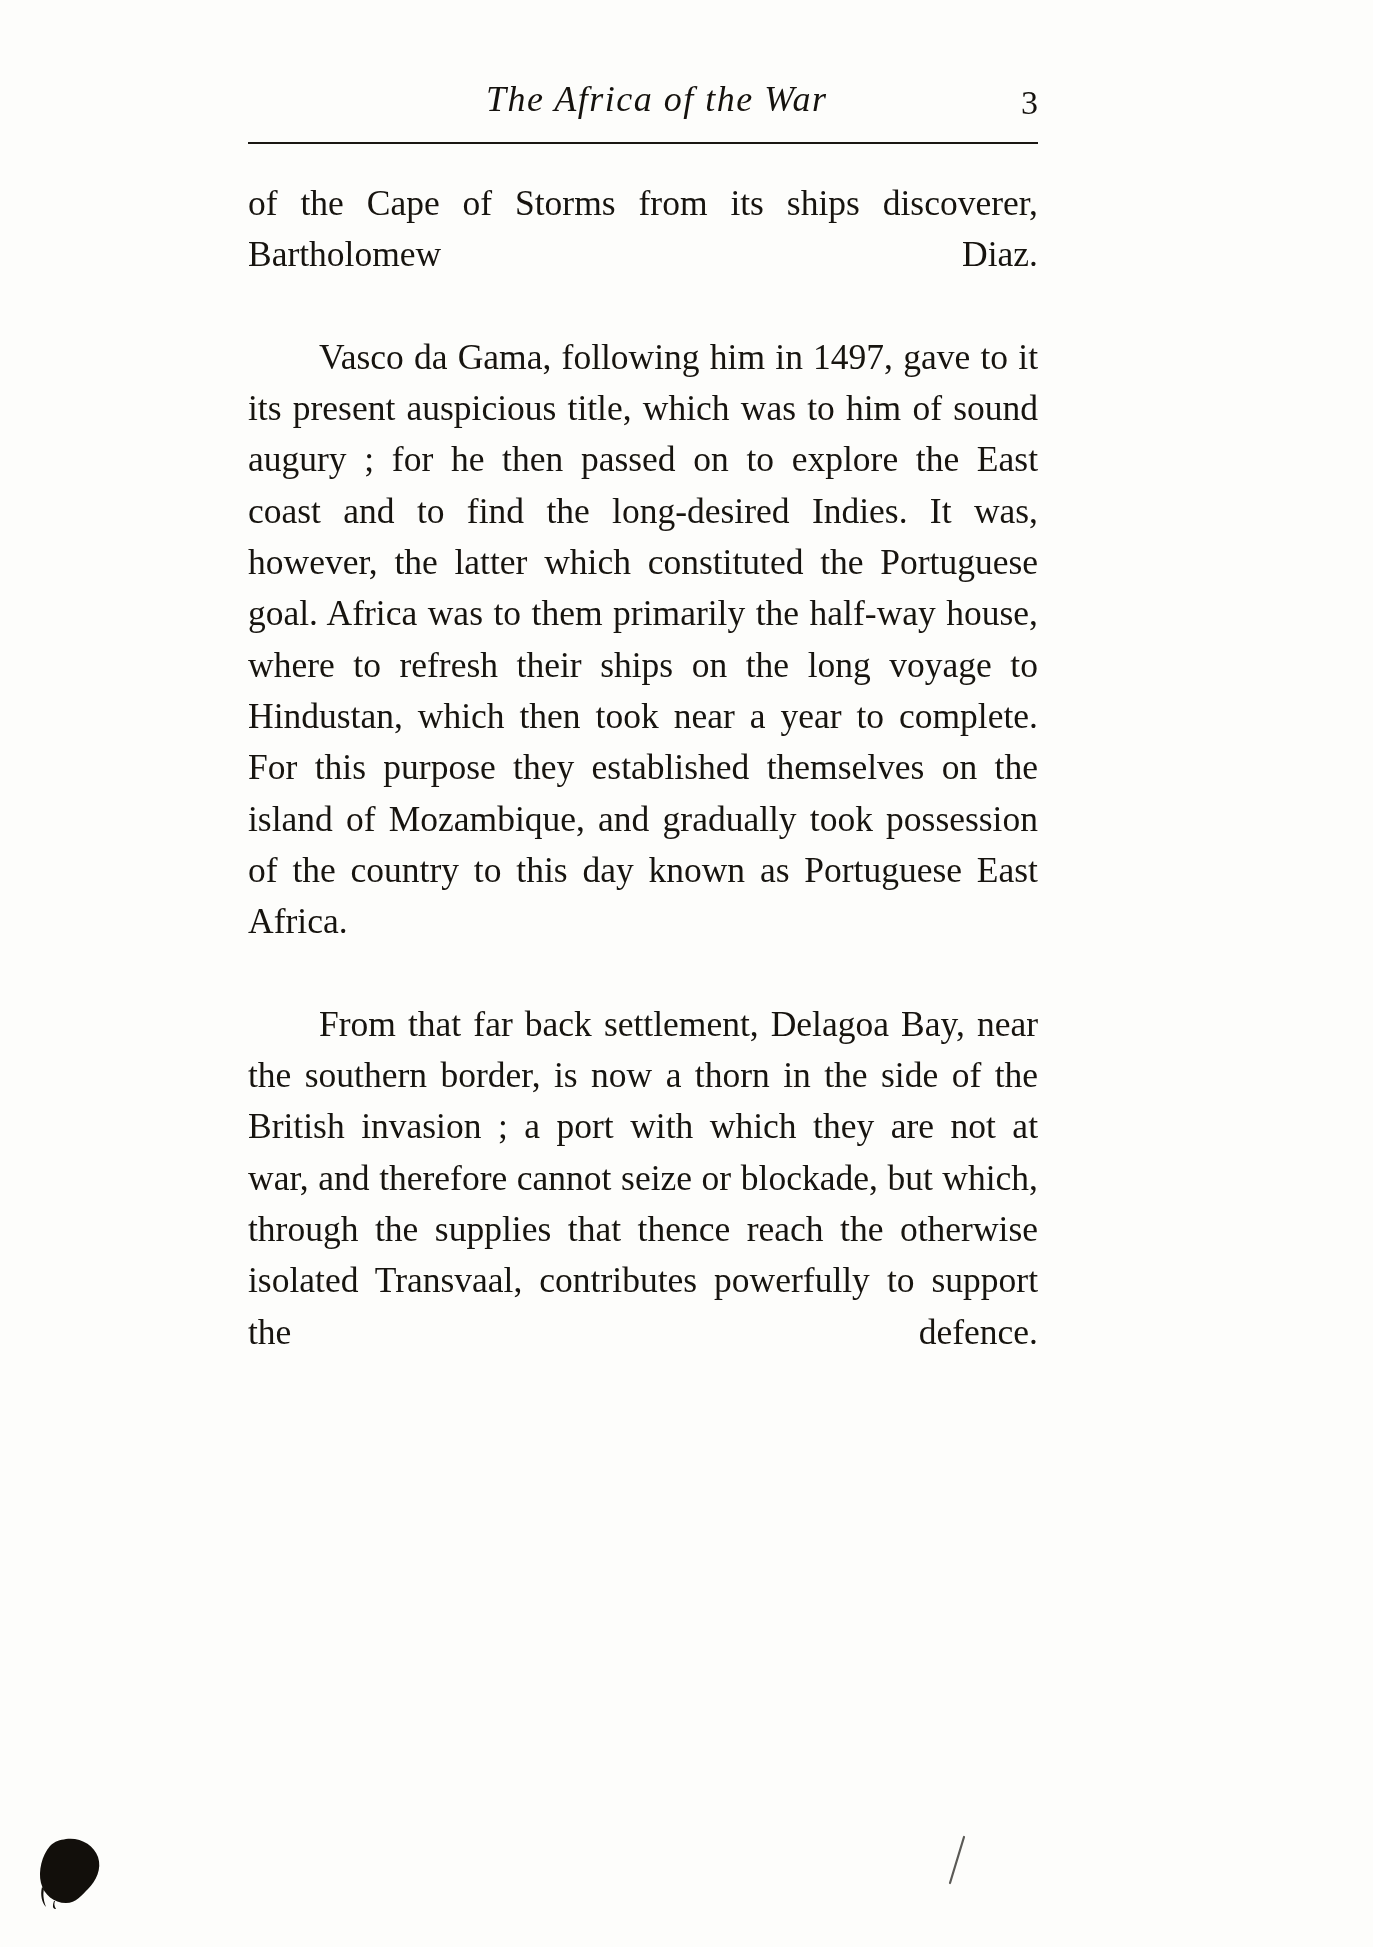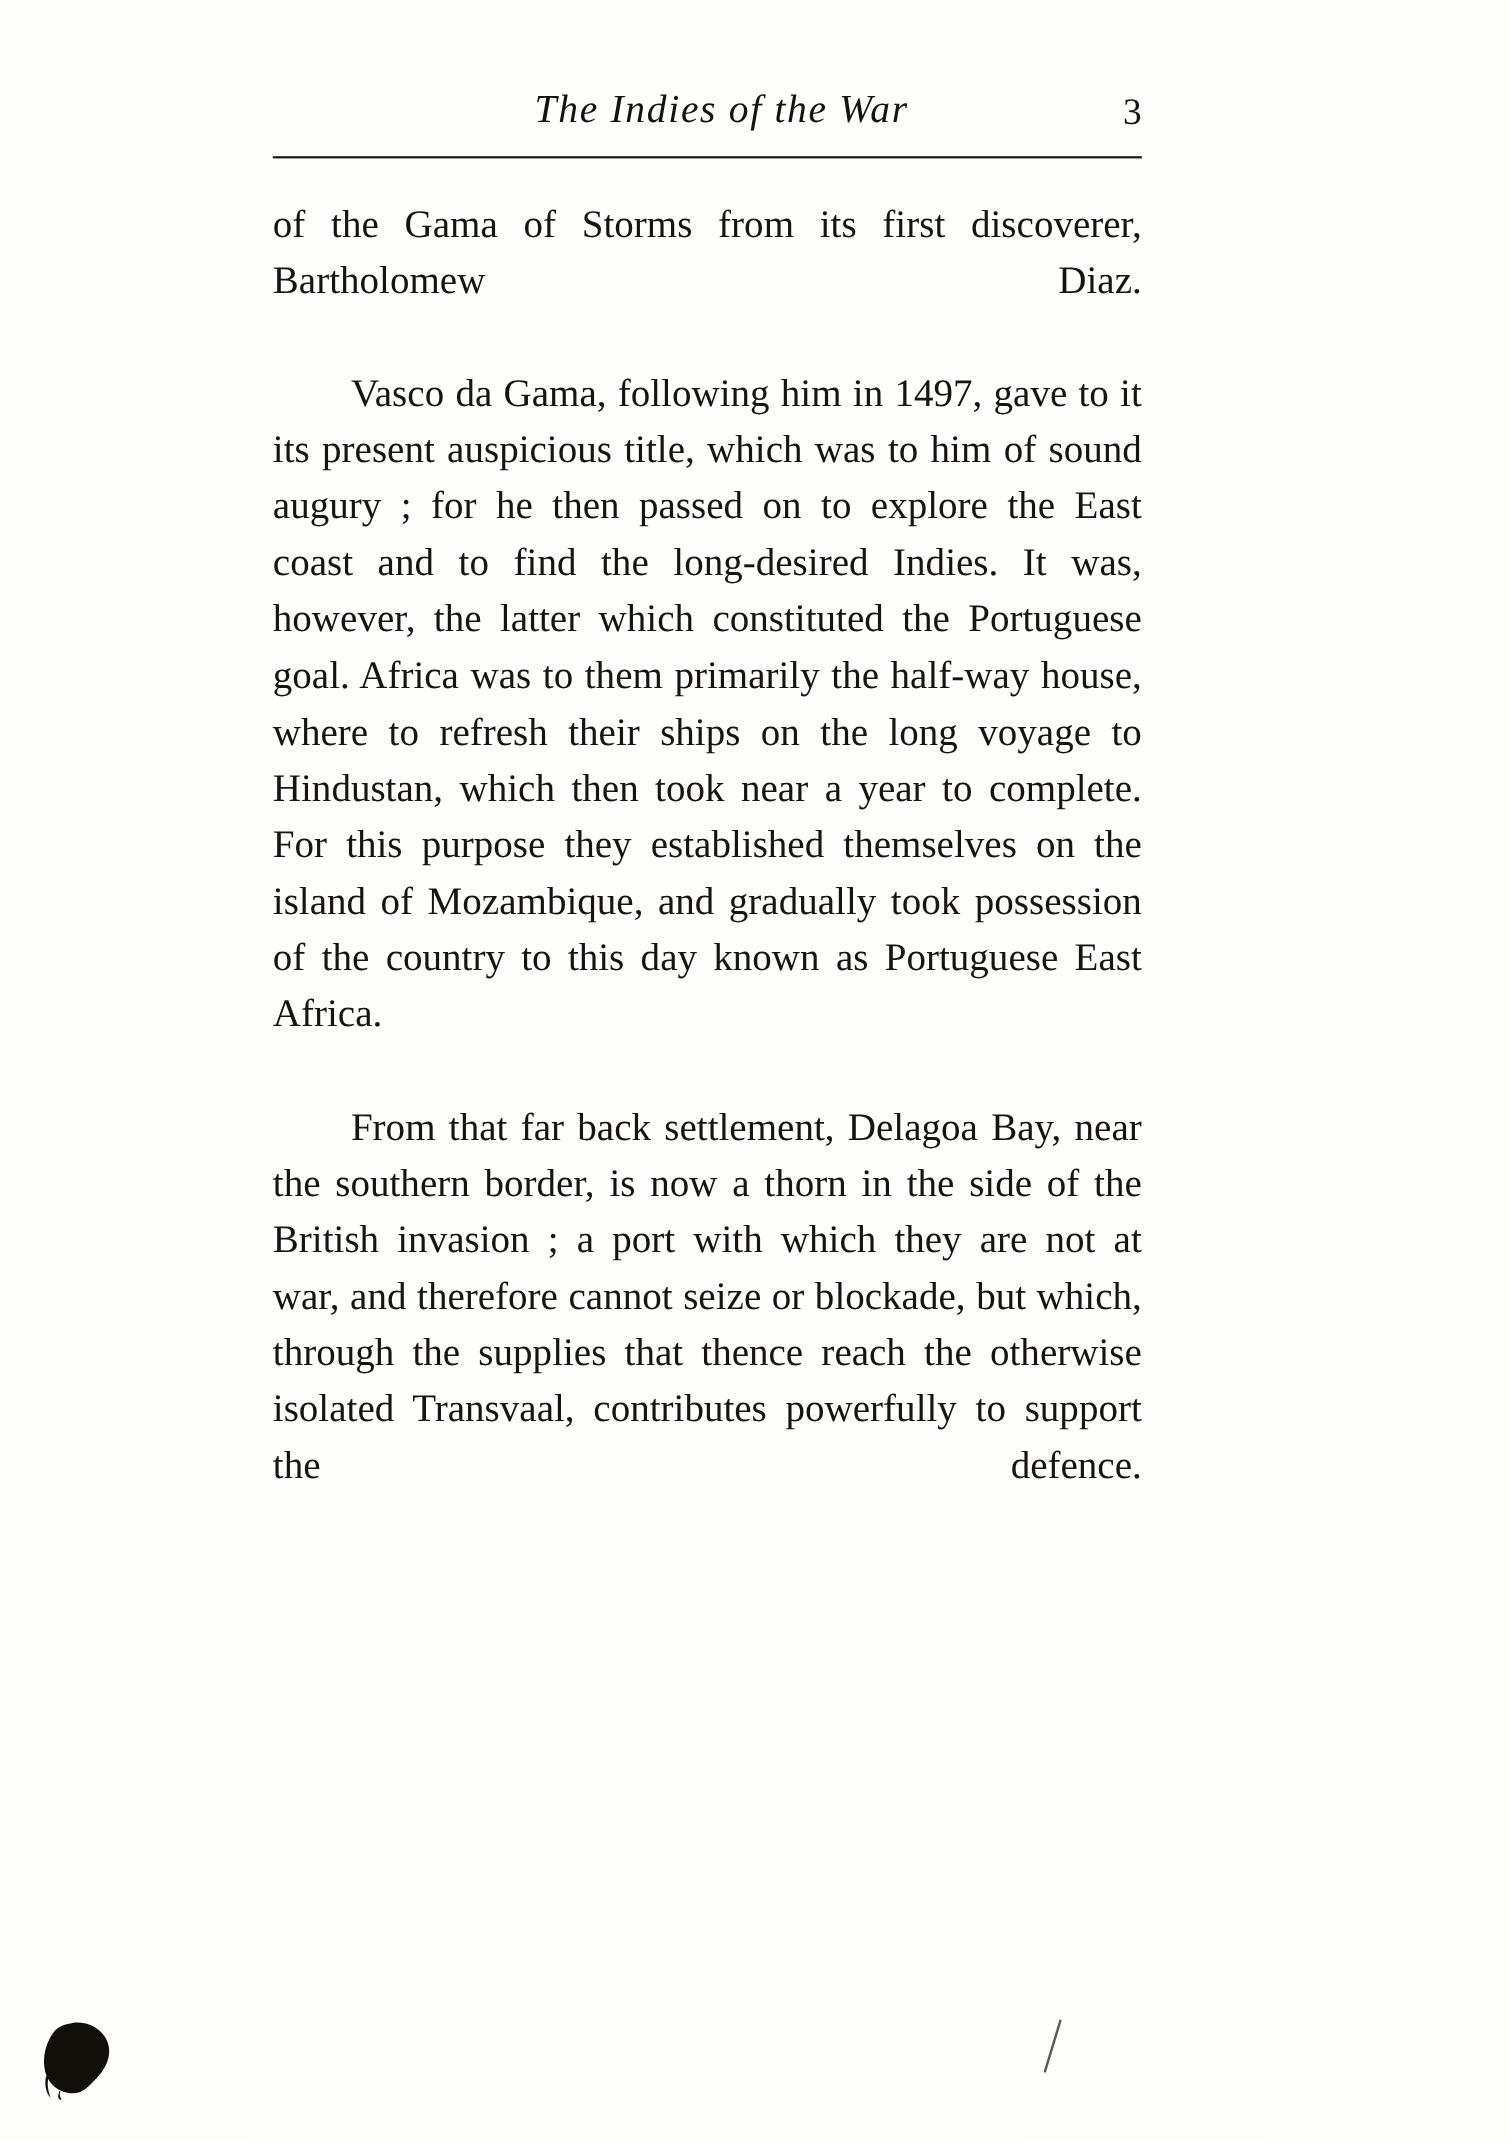--- a/index.html
+++ b/index.html
@@ -98,27 +98,27 @@
   }
 </style>
 </head>
 <body>
 
 <div class="page">
 
   <div class="page-inner">
 
     <div class="running-head">
-      <div class="rh-title">The Indies of the War</div>
+      <div class="rh-title">The Africa of the War</div>
       <div class="rh-folio">3</div>
       <div class="rule"></div>
     </div>
 
     <div class="body-text">
-      <p>of the Gama of Storms from its first discoverer, Bartholomew Diaz.</p>
+      <p>of the Cape of Storms from its ships discoverer, Bartholomew Diaz.</p>
       <p class="indent">Vasco da Gama, following him in 1497, gave to it its present auspicious title, which was to him of sound augury ; for he then passed on to explore the East coast and to find the long-desired Indies.   It was, however, the latter which constituted the Portuguese goal.   Africa was to them primarily the half-way house, where to refresh their ships on the long voyage to Hindustan, which then took near a year to complete. For this purpose they established themselves on the island of Mozambique, and gradually took possession of the country to this day known as Portuguese East Africa.</p>
       <p class="indent">From that far back settlement, Delagoa Bay, near the southern border, is now a thorn in the side of the British invasion ; a port with which they are not at war, and therefore cannot seize or blockade, but which, through the supplies that thence reach the otherwise isolated Transvaal, contributes powerfully to support the defence.</p>
     </div>
 
   </div>
 
   <svg class="ink-blot" viewBox="0 0 68 72">
     <path d="M30 2 C44 0 58 8 62 20 C66 32 60 44 52 52 C46 58 40 66 30 66 C18 66 8 58 5 46 C2 34 6 18 14 9 C19 4 24 3 30 2 Z" fill="#120f0b"></path>
     <path d="M6 50 C4 58 6 66 10 70 C7 62 7 56 8 52 Z" fill="#120f0b"></path>
     <path d="M18 64 C16 70 17 72 20 72 C18 69 18 66 19 64 Z" fill="#120f0b"></path>

